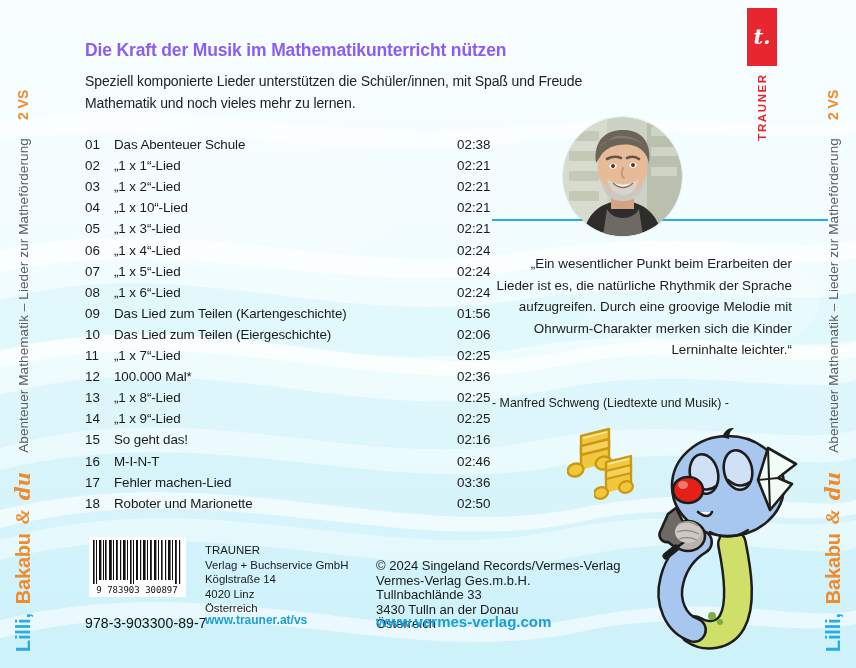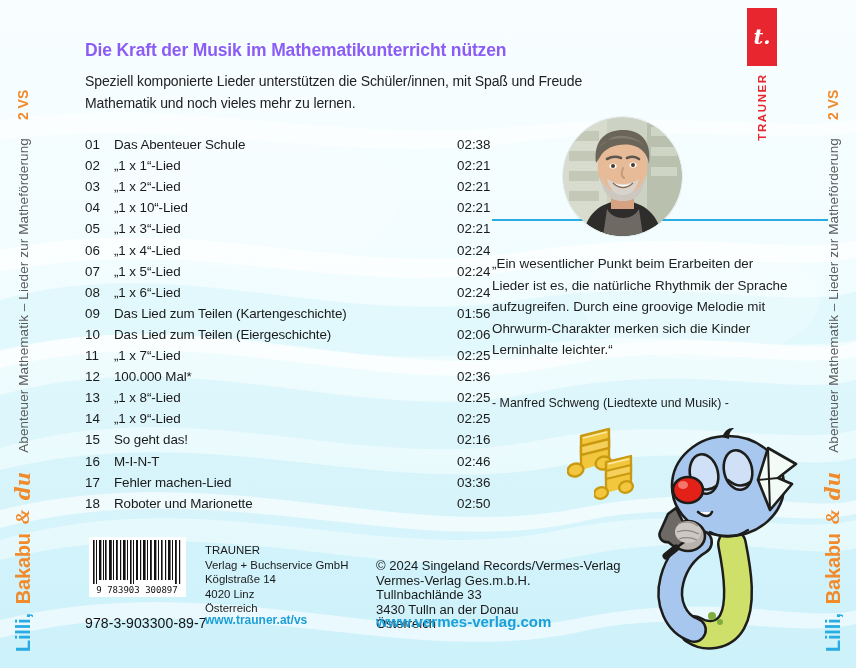--- a/index.html
+++ b/index.html
@@ -82,21 +82,21 @@
     border-radius:50%; z-index:5; overflow:hidden;
     box-shadow:0 0 0 1px rgba(0,0,0,.06);
   }
   .staveline {
     position:absolute; left:492px; top:219px; width:336px; height:2px;
     background:#29ace3; z-index:4;
   }
   
   .quote {
     position:absolute; left:492px; top:253px; width:300px; z-index:5;
-    text-align:left; font-size:13.4px; line-height:21.6px; color:#1d1d1d;
+    text-align:right; font-size:13.4px; line-height:21.6px; color:#1d1d1d;
   }
   .quote-author {
     position:absolute; left:492px; top:396px; width:300px; z-index:5;
     text-align:left; font-size:12.4px; color:#1d1d1d;
   }
   
   .note1 { position:absolute; left:567px; top:424px; z-index:5; }
   .note2 { position:absolute; left:594px; top:452px; z-index:5; }
   .bakabu { position:absolute; left:646px; top:424px; z-index:5; }
   

